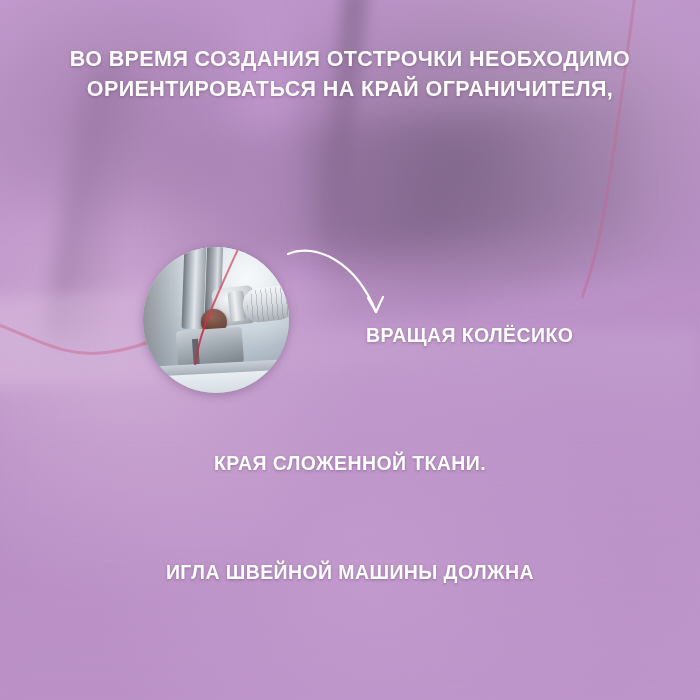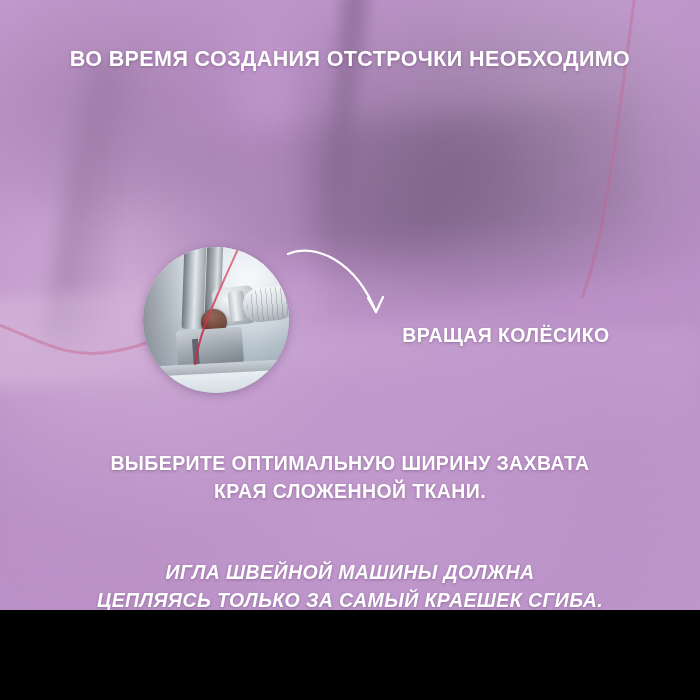--- a/index.html
+++ b/index.html
@@ -3,21 +3,21 @@
 <meta charset="utf-8">
 <style>
   html, body {
     margin: 0;
     padding: 0;
     background: #000;
   }
   .canvas {
     position: relative;
     width: 700px;
-    height: 610px;
+    height: 700px;
     overflow: hidden;
     font-family: "Liberation Sans", sans-serif;
     background: #15803d;
   }
 
   
   .bg-base {
     position: absolute;
     inset: 0;
     background:
@@ -108,25 +108,25 @@
     width: 700px;
     text-align: center;
     color: #ffffff;
     font-weight: bold;
     text-transform: uppercase;
     letter-spacing: 0.4px;
     text-shadow: 0 1px 3px rgba(90,60,100,0.45);
   }
   #block-top { top: 44px; font-size: 21.5px; line-height: 30px; }
   #block-wheel {
-    left: 356px; width: 300px; top: 322px;
-    text-align: center; font-size: 19.5px; line-height: 26px;
+    left: 366px; width: 300px; top: 322px;
+    text-align: left; font-size: 19.5px; line-height: 26px;
   }
   #block-middle { top: 449px; font-size: 19.5px; line-height: 28px; }
-  #block-bottom { top: 558px; font-size: 19.5px; line-height: 28px; font-style: italic; }
+  #block-bottom { top: 558px; font-size: 19.5px; line-height: 28px; }
   .line { display: block; white-space: nowrap; }
 
   
   .inset-circle {
     position: absolute;
     left: 143px; top: 247px;
     width: 146px; height: 146px;
     border-radius: 50%;
     overflow: hidden;
     box-shadow: 0 2px 10px rgba(80,50,90,0.35);
@@ -244,20 +244,21 @@
       <svg width="270" height="300" viewBox="0 0 270 300">
         <path d="M205 -5 C 196 60, 188 130, 176 200 C 170 240, 162 270, 152 298" stroke="rgba(196,92,126,0.45)" stroke-width="3" fill="none"></path>
       </svg>
     </div>
 
     <div class="bg-overlay-tint"></div>
   </div>
 
   <div class="text-block" id="block-top">
     <span class="line">ВО ВРЕМЯ СОЗДАНИЯ ОТСТРОЧКИ НЕОБХОДИМО</span>
+    <span class="line">ОРИЕНТИРОВАТЬСЯ НА КРАЙ ОГРАНИЧИТЕЛЯ,</span>
   </div>
 
   <div class="inset-circle">
     <div class="inset-inner">
       <div class="ins-bg"></div>
       <div class="ins-shadow-l"></div>
       <div class="ins-post"></div>
       <div class="ins-post2"></div>
       <div class="ins-knob"></div>
       <div class="ins-knob-ring"></div>
@@ -282,22 +283,20 @@
       <path d="M6 8 C 34 -4, 74 16, 94 66" stroke="#ffffff" stroke-width="2.2" fill="none" stroke-linecap="round"></path>
       <path d="M94 66 L 86 52 M94 66 L 101 51" stroke="#ffffff" stroke-width="2.2" fill="none" stroke-linecap="round"></path>
     </svg>
   </div>
 
   <div class="text-block" id="block-wheel">
     <span class="line">ВРАЩАЯ КОЛЁСИКО</span>
   </div>
 
   <div class="text-block" id="block-middle">
-    <span class="line">ВЫБЕРИТЕ ОПТИМАЛЬНУЮ ШИРИНУ ЗАХВАТА</span>
     <span class="line">КРАЯ СЛОЖЕННОЙ ТКАНИ.</span>
   </div>
 
   <div class="text-block" id="block-bottom">
     <span class="line">ИГЛА ШВЕЙНОЙ МАШИНЫ ДОЛЖНА</span>
-    <span class="line">ЦЕПЛЯЯСЬ ТОЛЬКО ЗА САМЫЙ КРАЕШЕК СГИБА.</span>
   </div>
 
 </div>
 
 </body></html>

